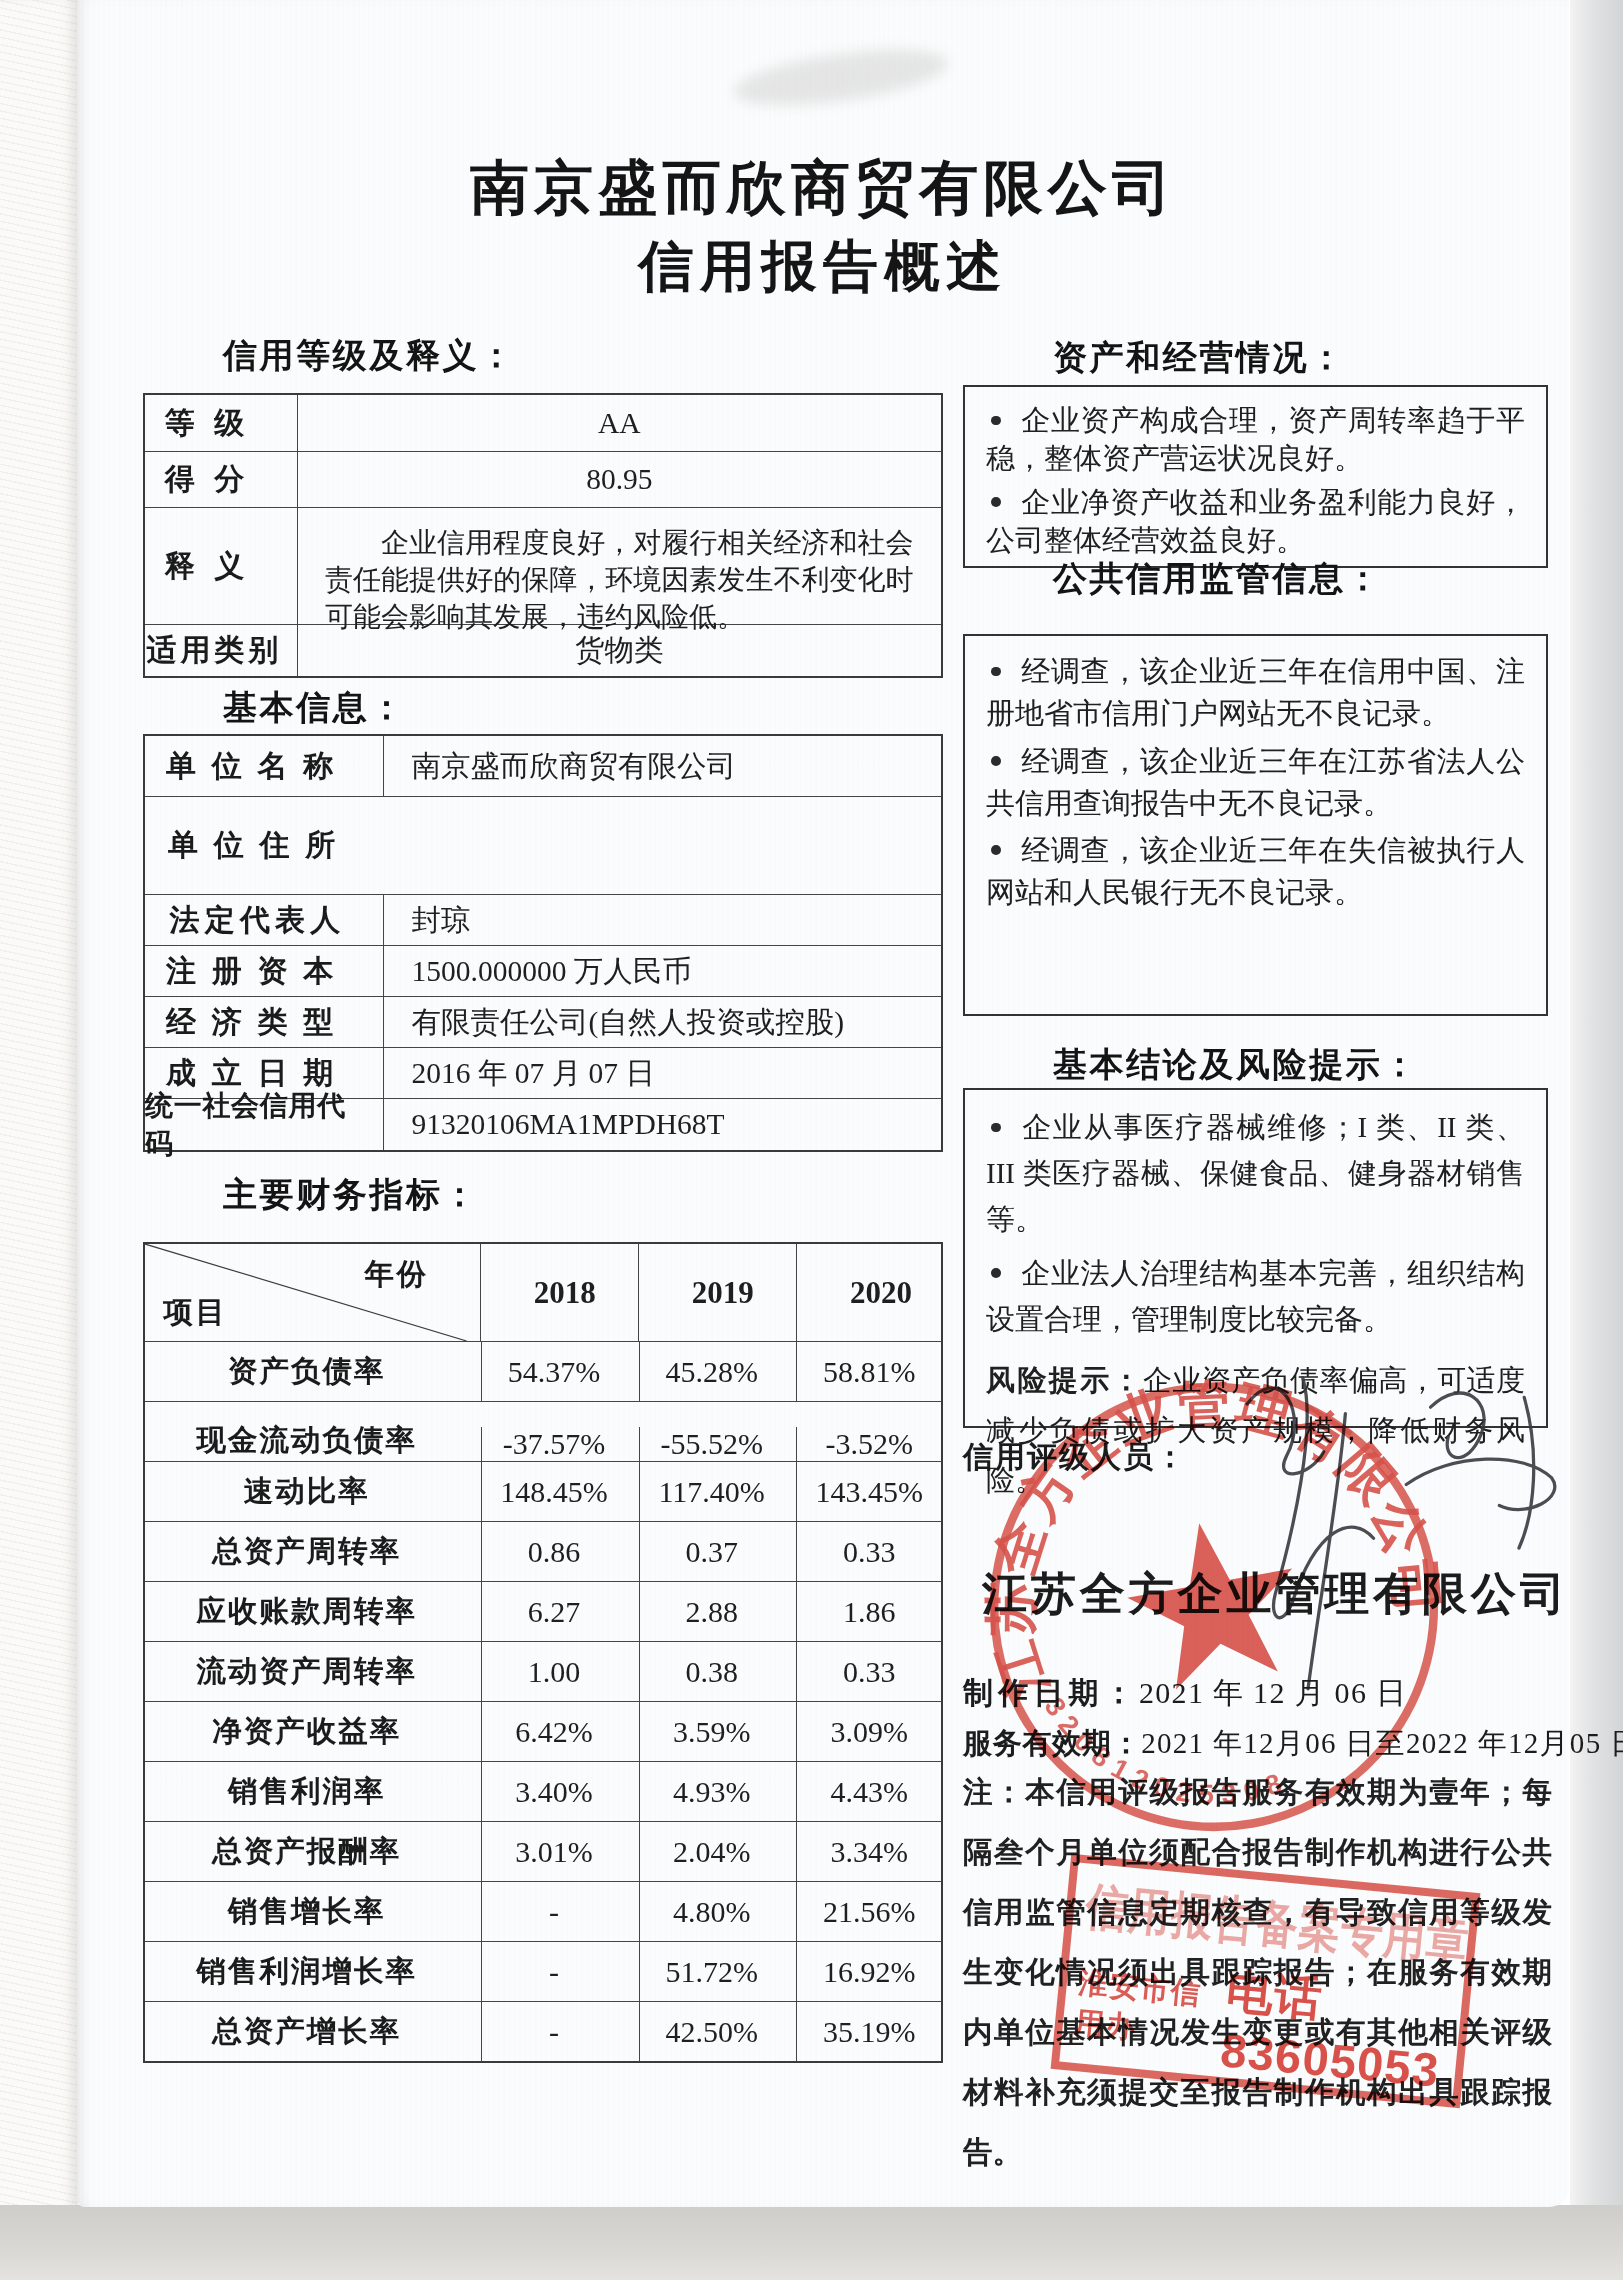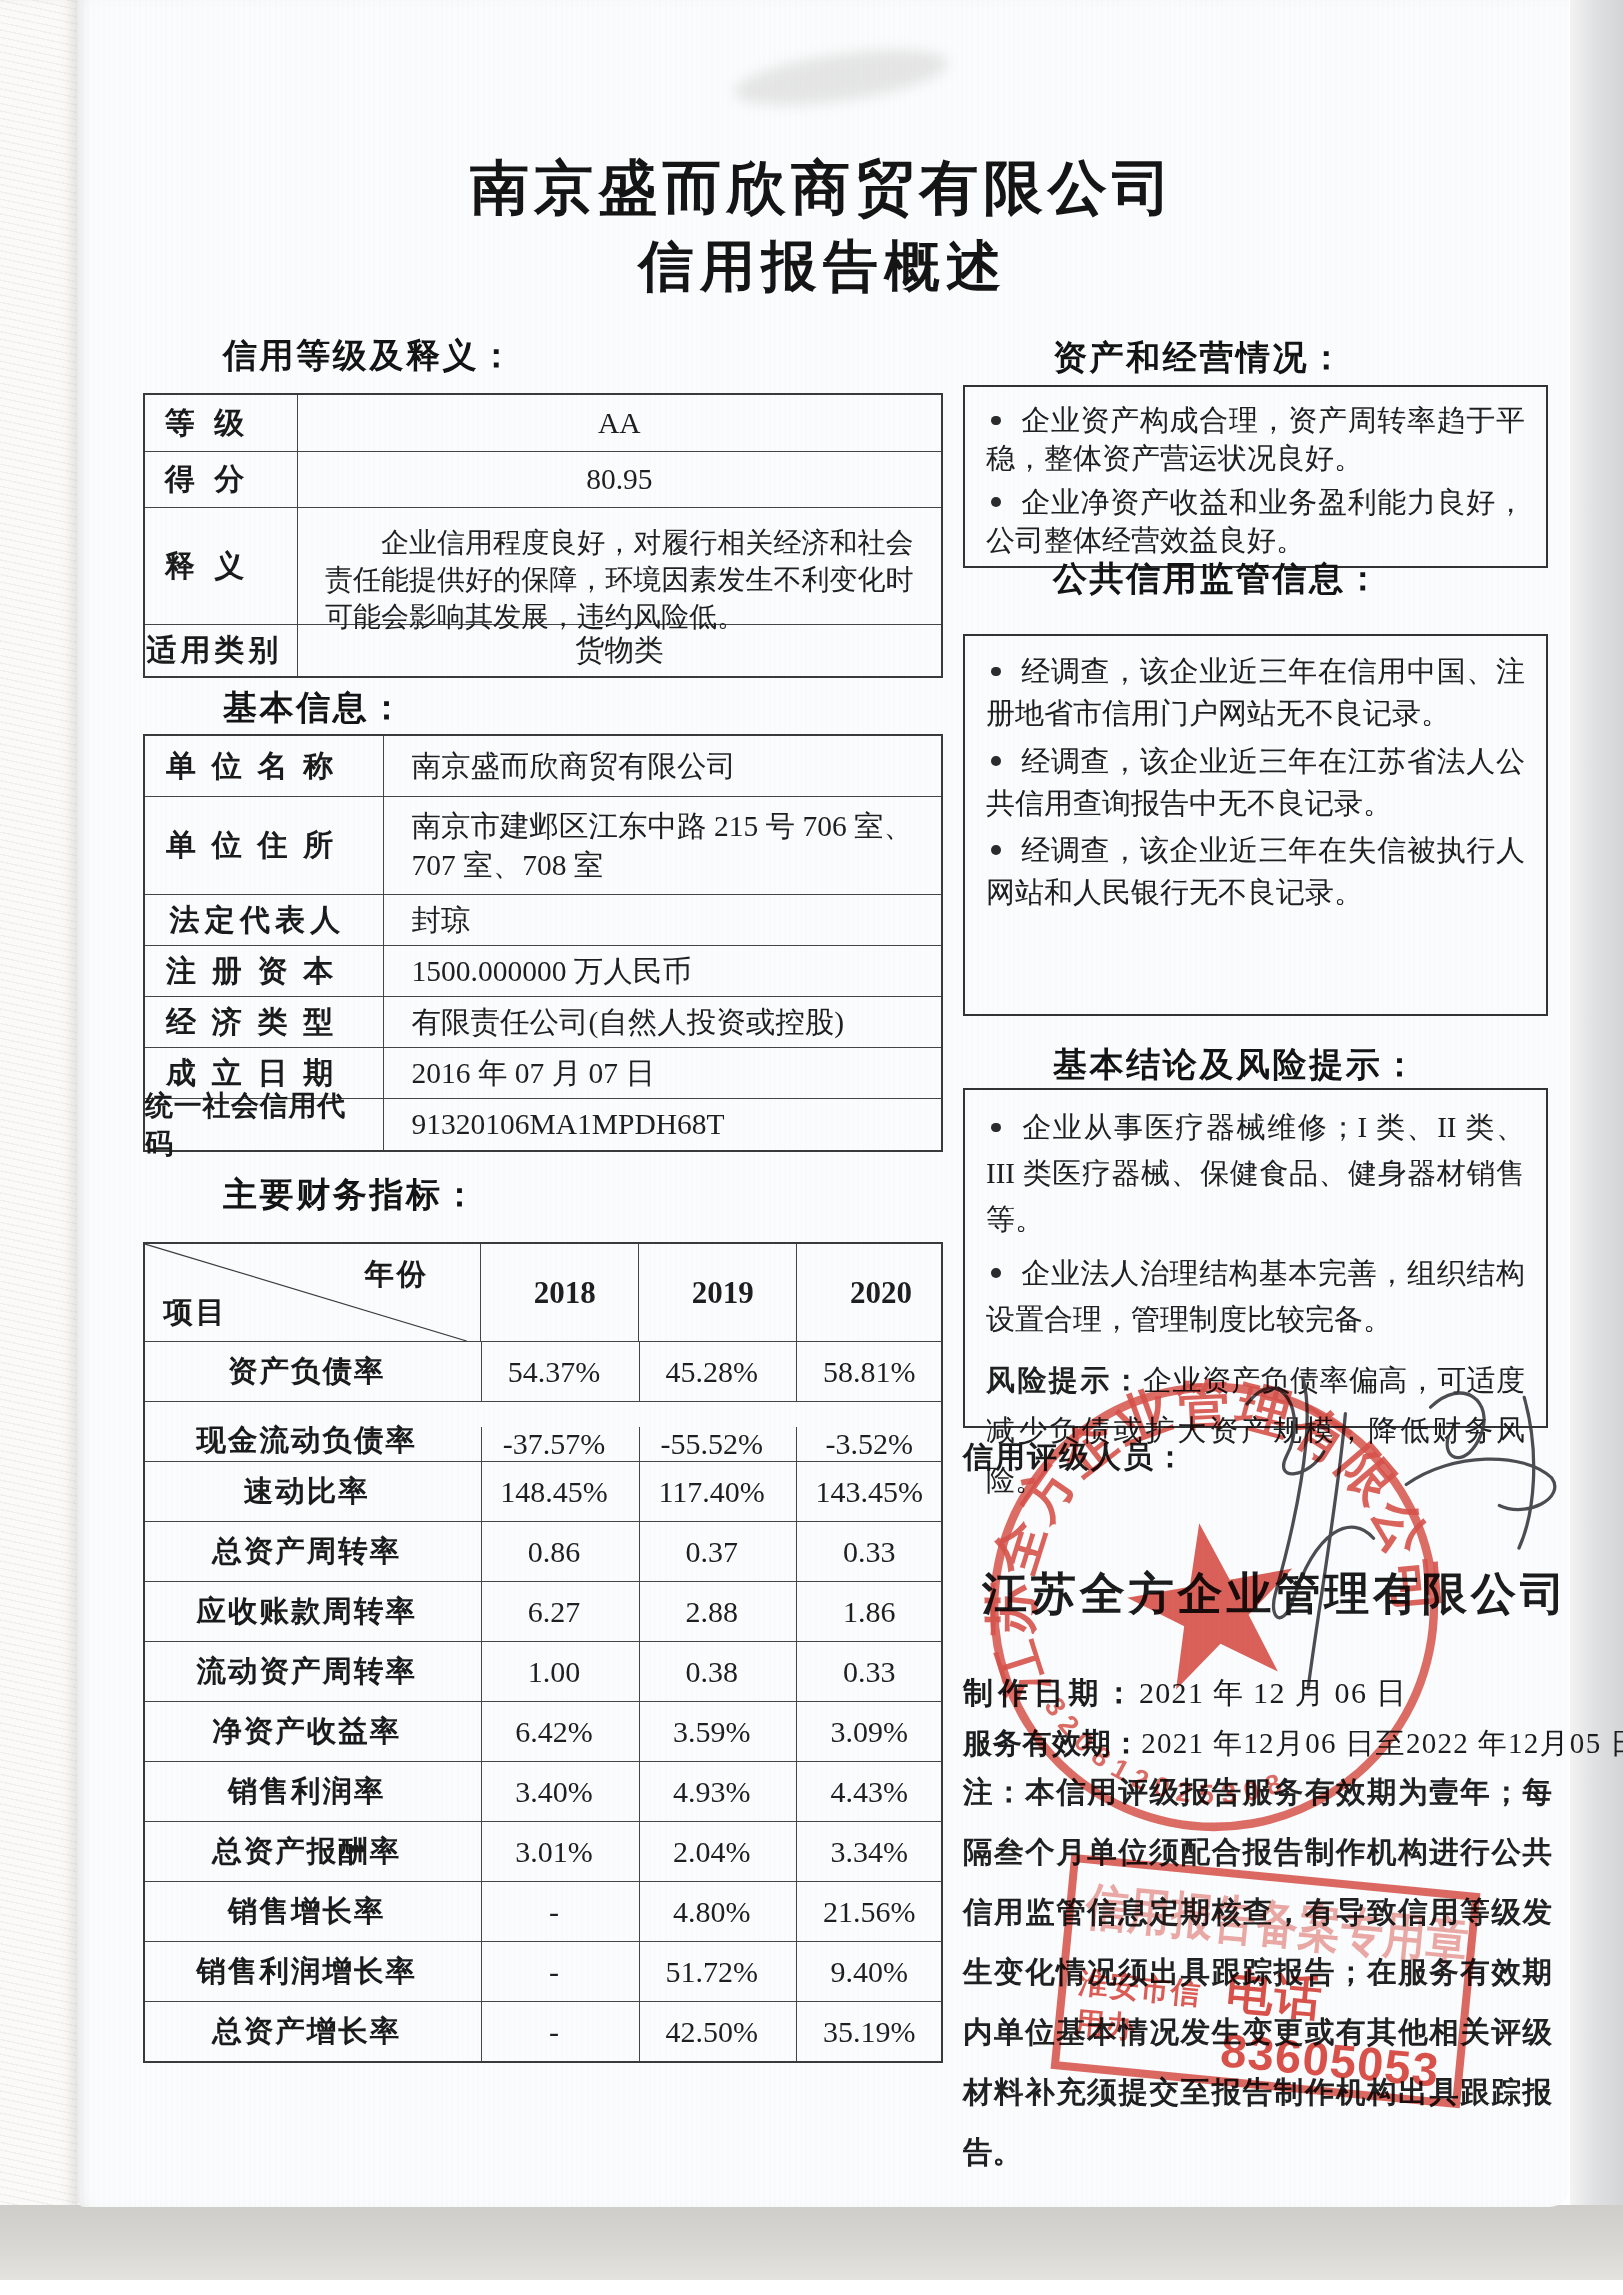--- a/index.html
+++ b/index.html
@@ -137,21 +137,20 @@
 
   <div class="hsec" style="left:223px; top:685px;">基本信息：</div>
 
   <div class="tbl" id="t2">
     <div class="tr" style="height:60px;">
       <div class="td lab" style="letter-spacing:15.7px;">单位名称</div>
       <div class="td val">南京盛而欣商贸有限公司</div>
     </div>
     <div class="tr" style="height:98px;">
       <div class="td lab" style="letter-spacing:15.7px;">单位住所</div>
-      <div class="td val">南京市建邺区江东中路 215 号 706 室、707 室、708 室</div>
     </div>
     <div class="tr" style="height:51px;">
       <div class="td lab" style="letter-spacing:5.2px;">法定代表人</div>
       <div class="td val">封琼</div>
     </div>
     <div class="tr" style="height:51px;">
       <div class="td lab" style="letter-spacing:15.7px;">注册资本</div>
       <div class="td val">1500.000000 万人民币</div>
     </div>
     <div class="tr" style="height:51px;">
@@ -240,21 +239,21 @@
     <div class="tr" style="height:60px;">
       <div class="td lab">销售增长率</div>
       <div class="td num">-</div>
       <div class="td num">4.80%</div>
       <div class="td num">21.56%</div>
     </div>
     <div class="tr" style="height:60px;">
       <div class="td lab">销售利润增长率</div>
       <div class="td num">-</div>
       <div class="td num">51.72%</div>
-      <div class="td num">9.40%</div>
+      <div class="td num">16.92%</div>
     </div>
     <div class="tr" style="height:60px;">
       <div class="td lab">总资产增长率</div>
       <div class="td num">-</div>
       <div class="td num">42.50%</div>
       <div class="td num">35.19%</div>
     </div>
   </div>
 
   <div class="hsec" style="left:1053px; top:335px;">资产和经营情况：</div>

